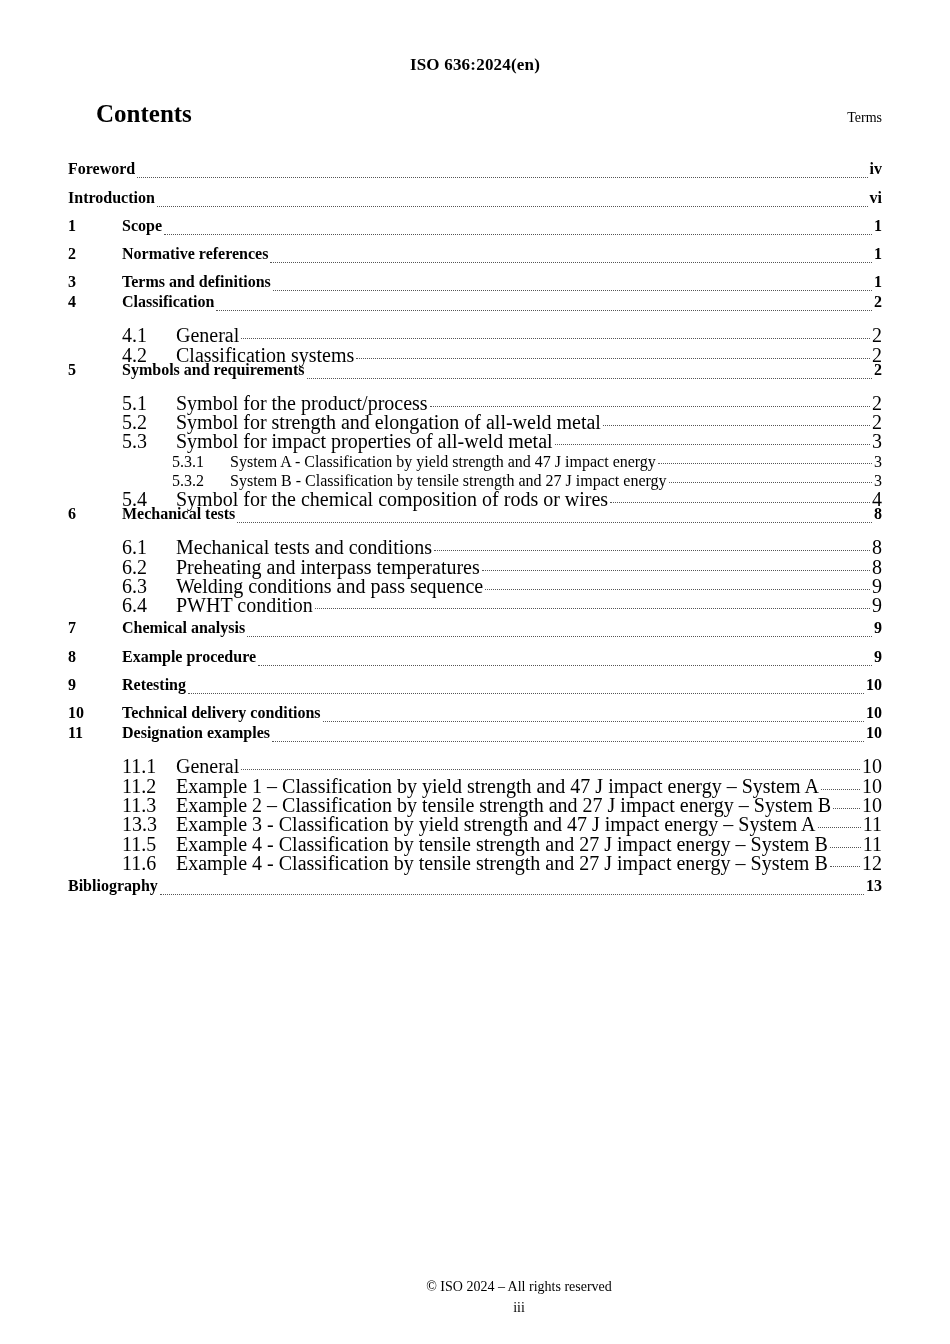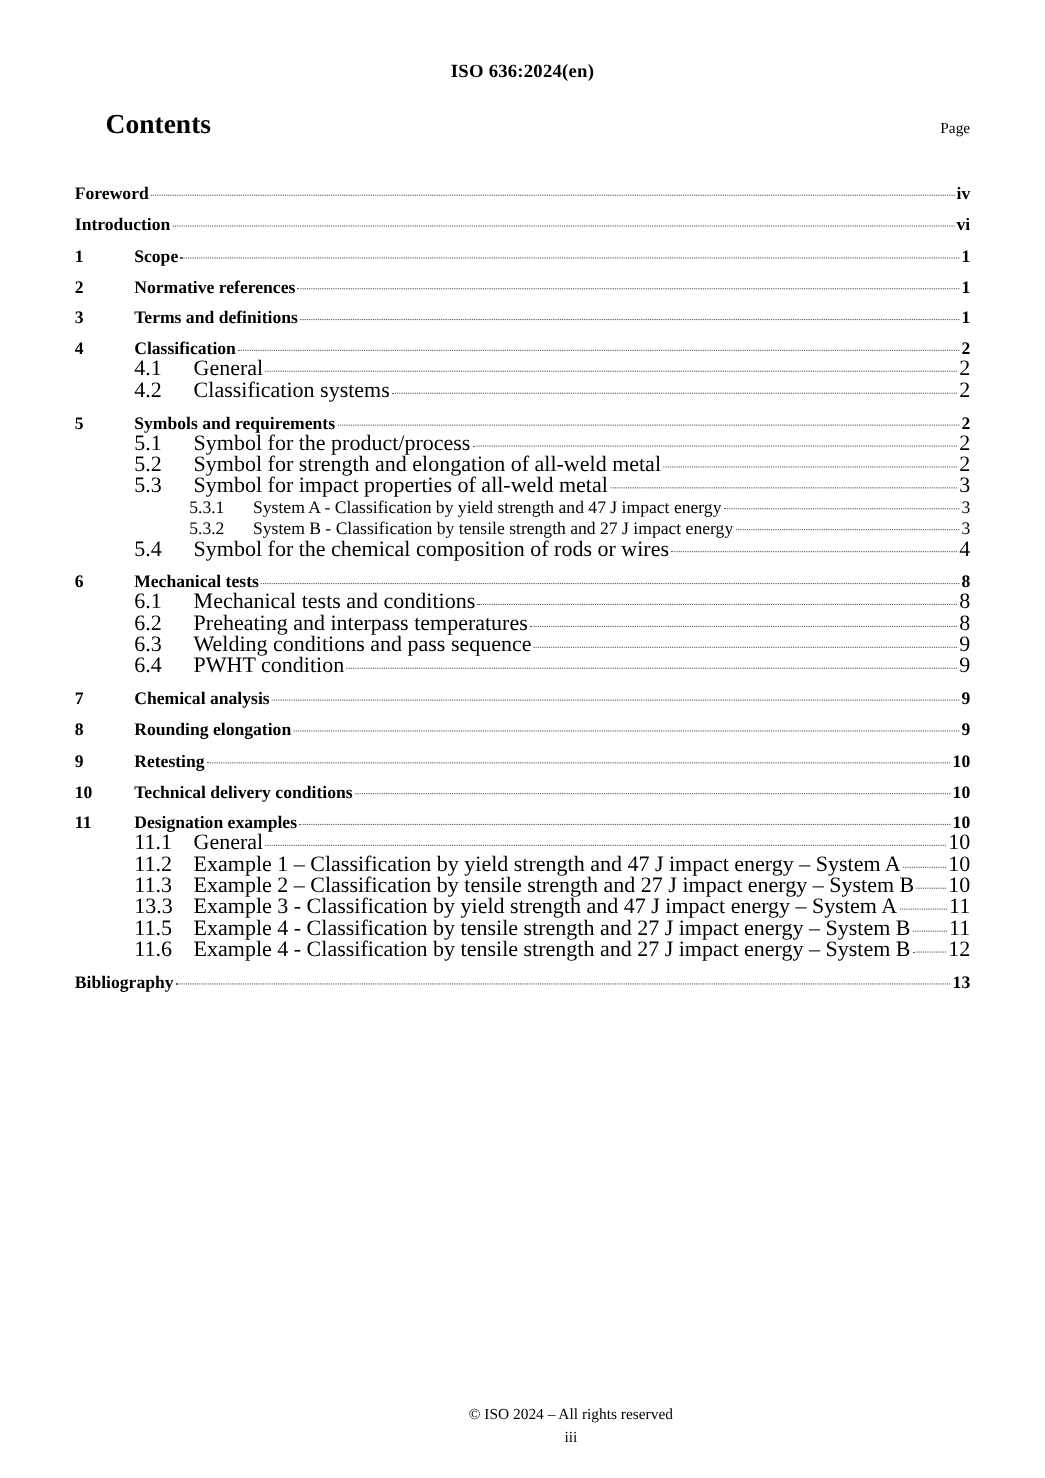--- a/index.html
+++ b/index.html
@@ -53,20 +53,21 @@
       display: flex;
       align-items: baseline;
       white-space: nowrap;
       cursor: pointer;
     }
     .toc-entry.level-0 {
       font-weight: bold;
       font-size: 16px;
       height: 28.3px;
       line-height: 24px;
+      align-items: flex-end;
     }
     .toc-entry.level-0.has-children {
       height: 20px;
     }
     .toc-entry.level-1 {
       font-size: 20px;
       height: 19.3px;
       line-height: 19px;
     }
     .toc-entry.level-1.last-child {
@@ -105,21 +106,21 @@
       line-height: 21px;
       margin-left: 44px;
     }
   </style>
 </head>
 <body>
 
 <div class="doc-header">ISO 636:2024(en)</div>
 
 <div class="contents-title">Contents</div>
-<div class="page-label">Page</div>
+<div class="page-label">Terms</div>
 
 <div class="toc" id="toc">
     <div class="toc-entry level-0">
       <span class="title">Foreword</span>
       <span class="leader"></span>
       <span class="pg">iv</span>
     </div>
     <div class="toc-entry level-0">
       <span class="title">Introduction</span>
       <span class="leader"></span>
@@ -234,21 +235,21 @@
       <span class="pg">9</span>
     </div>
     <div class="toc-entry level-0">
       <span class="num">7</span>
       <span class="title">Chemical analysis</span>
       <span class="leader"></span>
       <span class="pg">9</span>
     </div>
     <div class="toc-entry level-0">
       <span class="num">8</span>
-      <span class="title">Rounding elongation</span>
+      <span class="title">Example procedure</span>
       <span class="leader"></span>
       <span class="pg">9</span>
     </div>
     <div class="toc-entry level-0">
       <span class="num">9</span>
       <span class="title">Retesting</span>
       <span class="leader"></span>
       <span class="pg">10</span>
     </div>
     <div class="toc-entry level-0">

